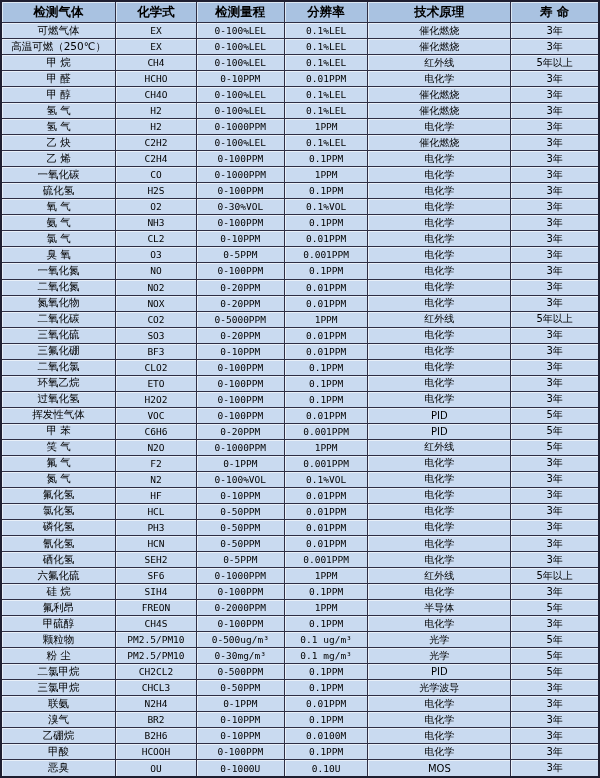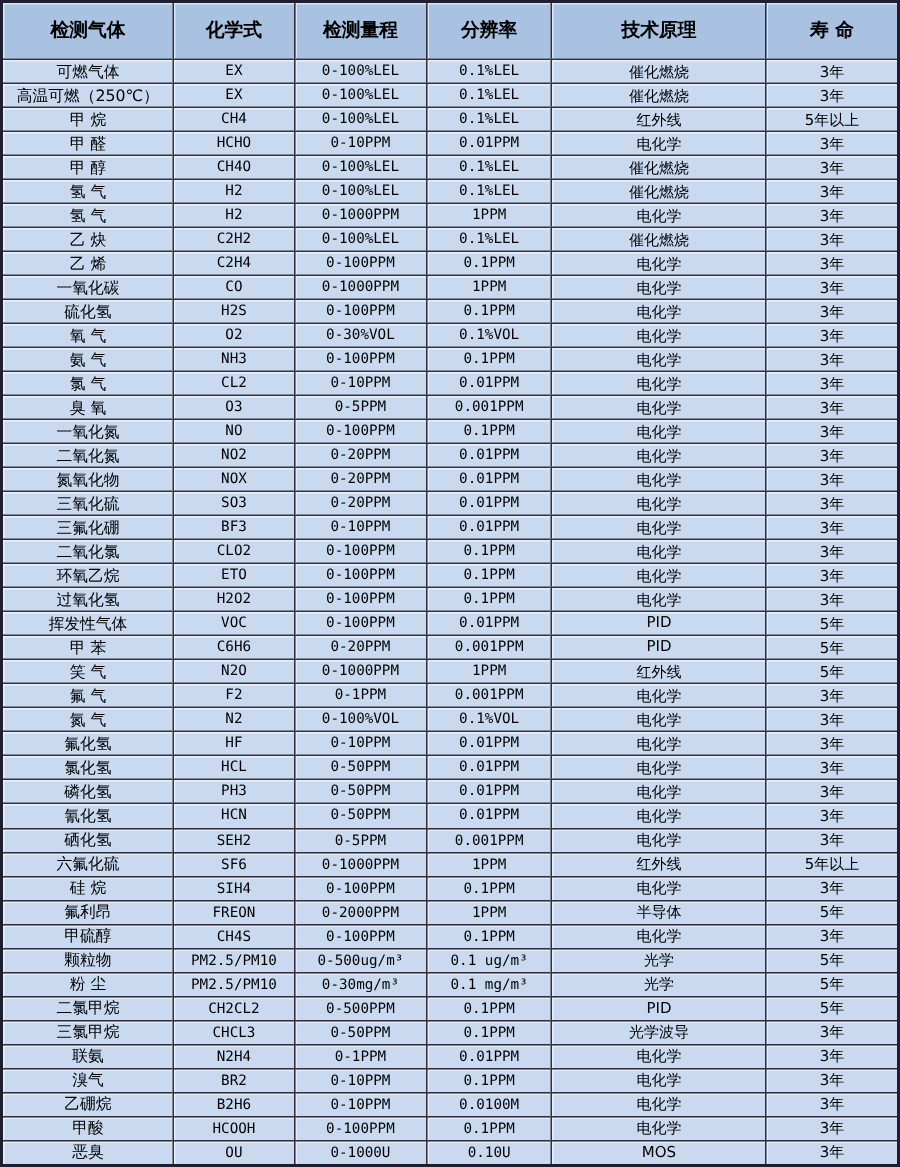--- a/index.html
+++ b/index.html
@@ -26,21 +26,21 @@
     text-align:center;vertical-align:middle;
     overflow:hidden;white-space:nowrap;
     padding:0 1px;
   }
   th:first-child,td:first-child{border-left:none;}
   thead th{border-top:none;}
   thead th{
     background:var(--header-bg);
     font-weight:bold;
     font-size:12.5px;
-    height:37px;
+    height:20px;
     font-family:"DejaVu Sans","Liberation Sans",sans-serif;
     margin-top:10px;
   }
   tbody td{
     background:var(--row-bg);
     font-size:9.5px;
     height:15.45px;
     font-family:"DejaVu Sans Mono","Liberation Mono",monospace;
   }
   tbody td.c-gas{
@@ -214,20 +214,28 @@
       </tr>
       <tr>
         <td class="c-gas">氮氧化物</td>
         <td class="c-formula">NOX</td>
         <td class="c-range">0-20PPM</td>
         <td class="c-resolution">0.01PPM</td>
         <td class="c-principle">电化学</td>
         <td class="c-life">3年</td>
       </tr>
       <tr>
+        <td class="c-gas">二氧化碳</td>
+        <td class="c-formula">CO2</td>
+        <td class="c-range">0-5000PPM</td>
+        <td class="c-resolution">1PPM</td>
+        <td class="c-principle">红外线</td>
+        <td class="c-life">5年以上</td>
+      </tr>
+      <tr>
         <td class="c-gas">三氧化硫</td>
         <td class="c-formula">SO3</td>
         <td class="c-range">0-20PPM</td>
         <td class="c-resolution">0.01PPM</td>
         <td class="c-principle">电化学</td>
         <td class="c-life">3年</td>
       </tr>
       <tr>
         <td class="c-gas">三氟化硼</td>
         <td class="c-formula">BF3</td>

